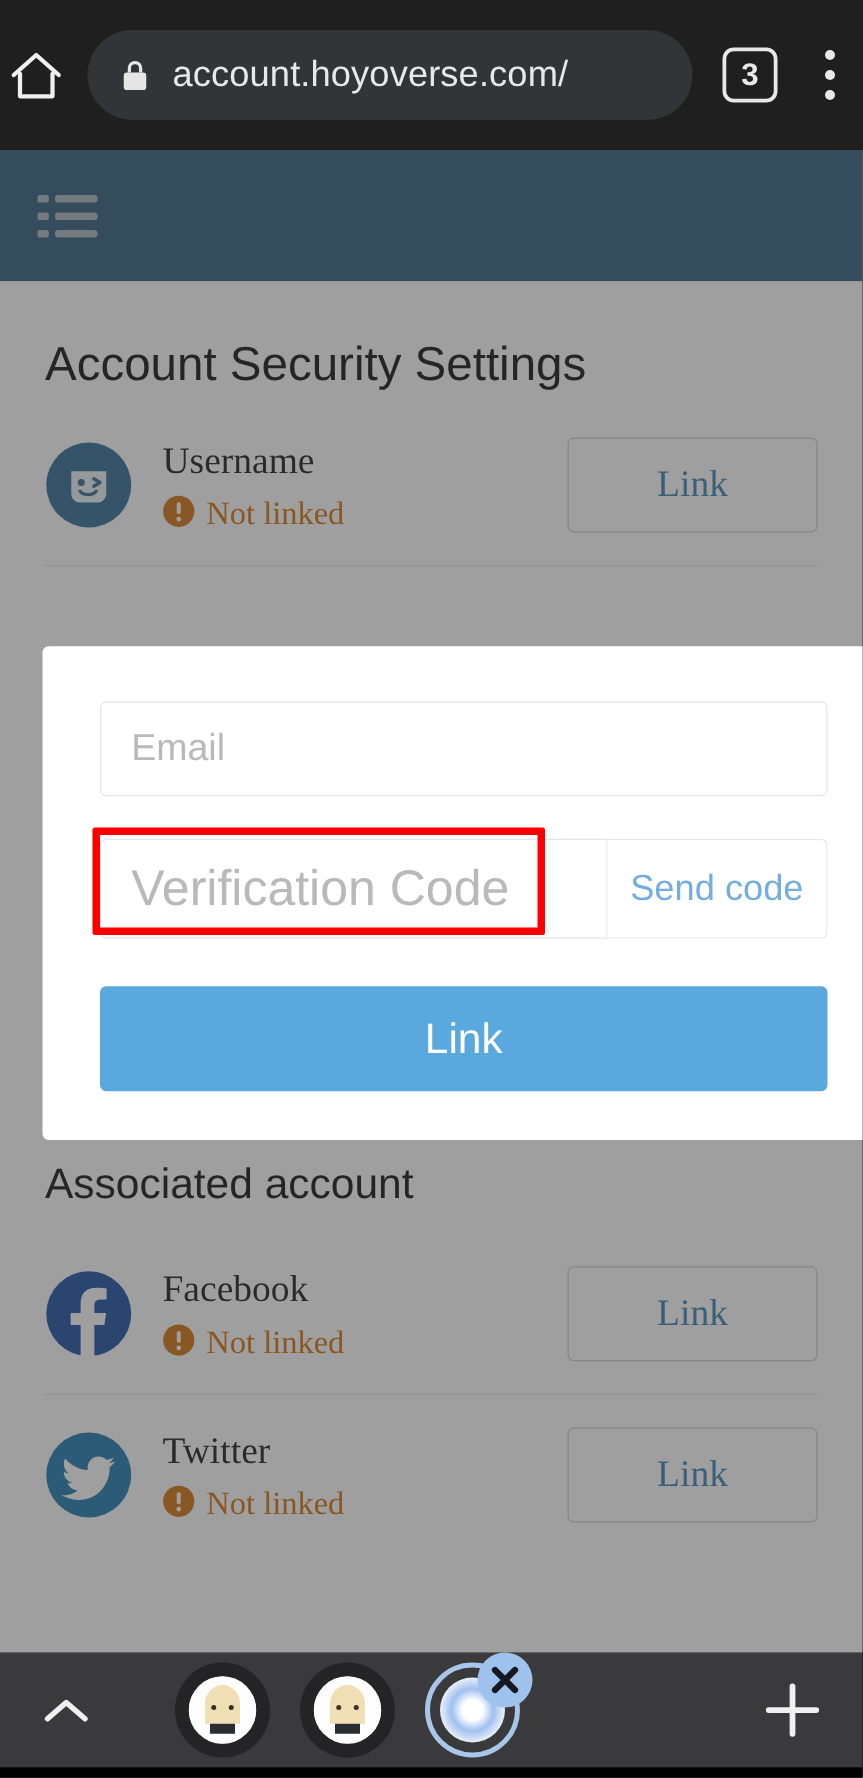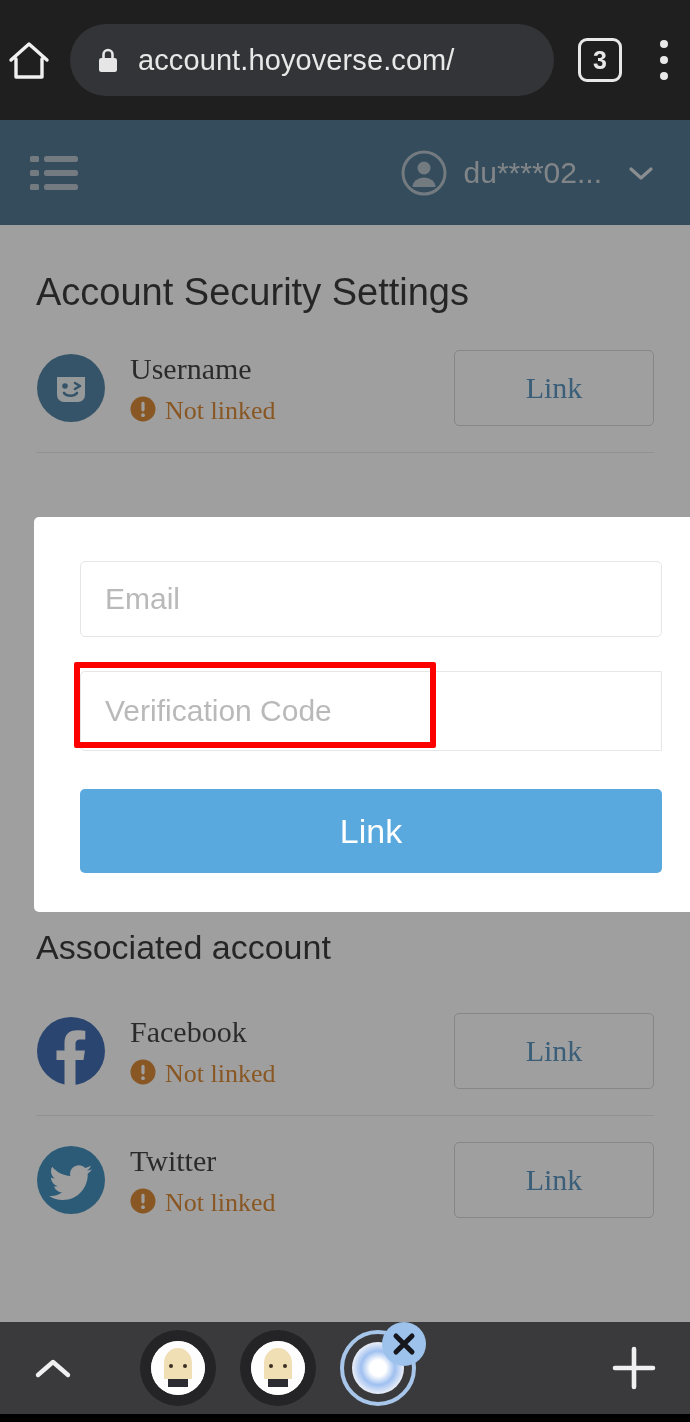--- a/index.html
+++ b/index.html
@@ -160,21 +160,21 @@
     display: flex; margin-top: 34px; gap: 0;
   }
   .code-field {
     flex: 1 1 auto;
     height: 80px;
     border: 1px solid #e6e6e6;
     border-radius: 5px 0 0 5px;
     display: flex; align-items: center;
     padding: 0 24px;
     color: #b9b9b9;
-    font-size: 30px;
+    font-size: 40px;
   }
   .send-code {
     flex: 0 0 auto;
     width: 176px; height: 80px;
     border: 1px solid #e6e6e6;
     border-left: none;
     border-radius: 0 5px 5px 0;
     display: flex; align-items: center; justify-content: center;
     color: #74aede;
     font-size: 29px;
@@ -271,35 +271,20 @@
         <svg viewBox="0 0 52 46" width="52" height="46">
           <rect x="2" y="6" width="9" height="6" rx="1.5" fill="#a9b8c2"></rect>
           <rect x="16" y="6" width="34" height="6" rx="2.5" fill="#a9b8c2"></rect>
           <rect x="2" y="20" width="9" height="6" rx="1.5" fill="#a9b8c2"></rect>
           <rect x="16" y="20" width="34" height="6" rx="2.5" fill="#a9b8c2"></rect>
           <rect x="2" y="34" width="9" height="6" rx="1.5" fill="#a9b8c2"></rect>
           <rect x="16" y="34" width="34" height="6" rx="2.5" fill="#a9b8c2"></rect>
         </svg>
       </span>
 
-      <div class="header-right">
-        <span class="avatar-icon">
-          <svg viewBox="0 0 48 48" width="48" height="48">
-            <circle cx="24" cy="24" r="21" fill="none" stroke="#a9b8c2" stroke-width="3"></circle>
-            <circle cx="24" cy="19" r="6.5" fill="#a9b8c2"></circle>
-            <path d="M12.5 38 a11.5 9.5 0 0 1 23 0 z" fill="#a9b8c2"></path>
-          </svg>
-        </span>
-        <span class="account-name">du****02...</span>
-        <span class="chev-down">
-          <svg viewBox="0 0 30 20" width="30" height="20">
-            <path d="M5 6 L15 15 L25 6" fill="none" stroke="#d7dde1" stroke-width="3.2" stroke-linecap="round" stroke-linejoin="round"></path>
-          </svg>
-        </span>
-      </div>
     </div>
 
     <div class="content">
 
       <div class="page-title">Account Security Settings</div>
 
       <div class="acct-row">
         <span class="acct-icon">
           <svg viewBox="0 0 70 70" width="70" height="70">
             <circle cx="35" cy="35" r="34" fill="#2f6d95"></circle>
@@ -383,20 +368,21 @@
 
     </div>
   </div>
 
   <div class="scrim"></div>
 
   <div class="modal">
     <div class="field">Email</div>
     <div class="code-row">
       <div class="code-field">Verification Code</div>
+      <div class="send-code">Send code</div>
     </div>
     <div class="primary-btn">Link</div>
   </div>
 
   <div class="annotation-box"></div>
 
   <div class="dock">
     <span class="chev-up">
       <svg viewBox="0 0 46 30" width="46" height="30">
         <path d="M8 22 L23 9 L38 22" fill="none" stroke="#f0f0f0" stroke-width="4.4" stroke-linecap="round" stroke-linejoin="round"></path>

